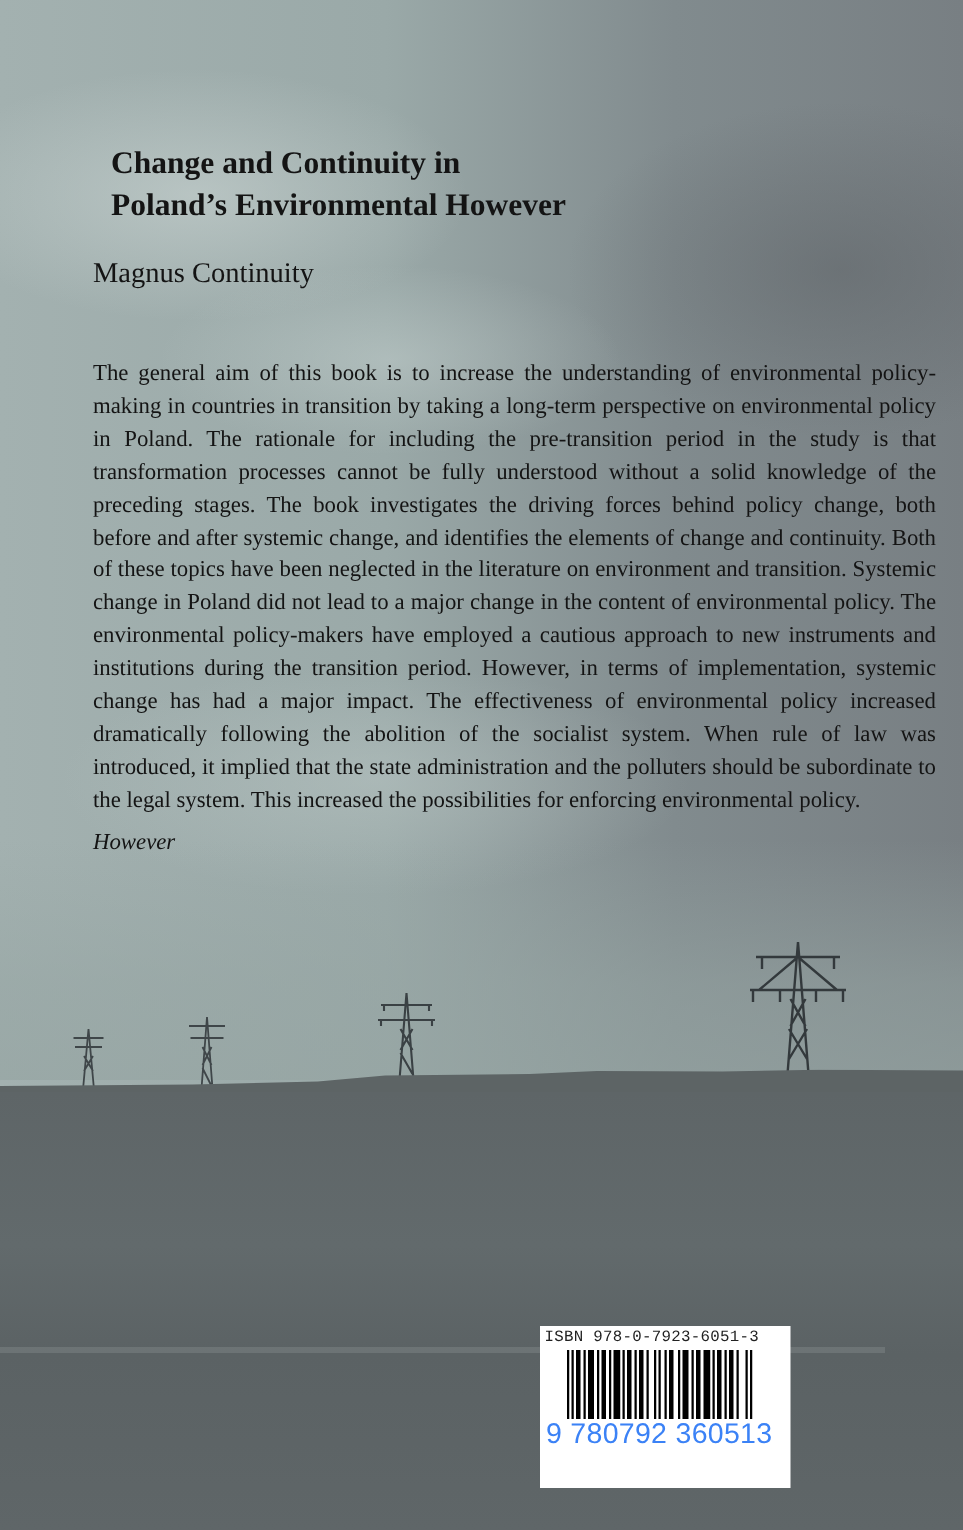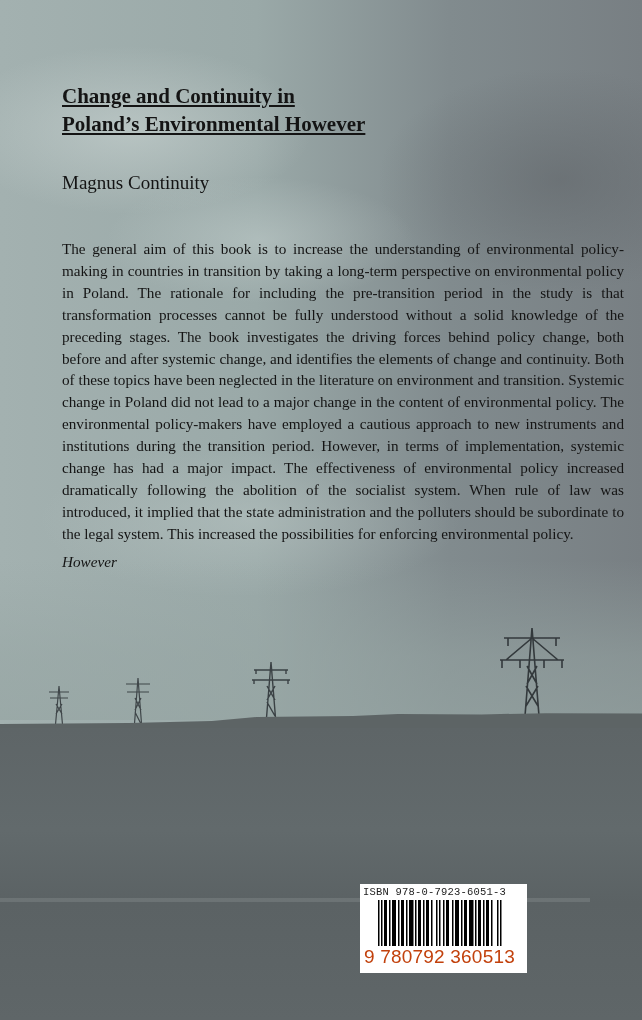--- a/index.html
+++ b/index.html
@@ -15,31 +15,31 @@
   }
   .sky-lower { position: absolute; left: 0; top: 560px; width: 642px; height: 160px;
     background: linear-gradient(180deg, rgba(150,165,163,0) 0%, rgba(150,165,163,0.55) 60%, rgba(150,165,163,0.7) 100%); }
   .treeline { position: absolute; left: 0; top: 712px; width: 642px; height: 20px;
     background: #5d6465;
     clip-path: polygon(0 60%, 20% 55%, 33% 45%, 40% 25%, 55% 20%, 62% 10%, 75% 12%, 85% 6%, 100% 8%, 100% 100%, 0 100%); }
   .ground { position: absolute; left: 0; top: 728px; width: 642px; height: 292px;
     background: linear-gradient(180deg, #5e6567 0%, #626a6c 35%, #5b6264 60%, #5f6668 100%); }
   .ground-stripe { position: absolute; left: 0; top: 898px; width: 590px; height: 4px; background: rgba(140,148,150,0.35); }
   .pylon { position: absolute; }
-  .title { position: absolute; left: 62px; top: 82px; margin: 0; font-size: 21px; font-weight: bold; line-height: 28px; text-decoration: underline; }
+  .title { position: absolute; left: 62px; top: 82px; margin: 12px; font-size: 21px; font-weight: bold; line-height: 28px; }
   .author { position: absolute; left: 62px; top: 172px; margin: 0; font-size: 19px; font-weight: normal; }
   .blurb { position: absolute; left: 62px; top: 238px; width: 562px; margin: 0;
     font-size: 15.2px; line-height: 21.9px; text-align: justify; }
   .aud-label { position: absolute; left: 62px; top: 553px; margin: 0; font-size: 15.2px; font-style: italic; }
   .aud-text { position: absolute; left: 62px; top: 575px; margin: 0; font-size: 15.2px; }
   .publisher { position: absolute; left: 52px; top: 962px; margin: 0; font-size: 13.5px; font-weight: bold; letter-spacing: -0.3px; }
-  .barcode { position: absolute; left: 360px; top: 884px; width: 167px; height: 89px; background: #ffffff; }
+  .barcode { position: absolute; left: 360px; top: 884px; width: 167px; height: 108px; background: #ffffff; }
   .isbn { position: absolute; left: 3px; top: 2px; font-family: "Liberation Mono", "DejaVu Sans Mono", monospace; font-size: 10.5px; color: #222; letter-spacing: 0.2px; }
   .bars { position: absolute; left: 18px; top: 16px; width: 124px; height: 58px; }
-  .digits { position: absolute; left: 4px; top: 62px; font-family: "Liberation Sans", "DejaVu Sans", sans-serif; font-size: 19px; color: #c2410c; letter-spacing: 0.2px; background: transparent; }
+  .digits { position: absolute; left: 4px; top: 62px; font-family: "Liberation Sans", "DejaVu Sans", sans-serif; font-size: 19px; color: #3b82f6; letter-spacing: 0.2px; background: transparent; }
   .digits span { background: #fff; }
 </style>
 </head>
 <body>
 
 <div class="cover">
   <div class="sky-lower"></div>
 
   <svg class="pylon" style="left:44px;top:684px" width="30" height="48" viewBox="0 0 30 48">
     <g stroke="#3f4649" stroke-width="1.2" fill="none">

